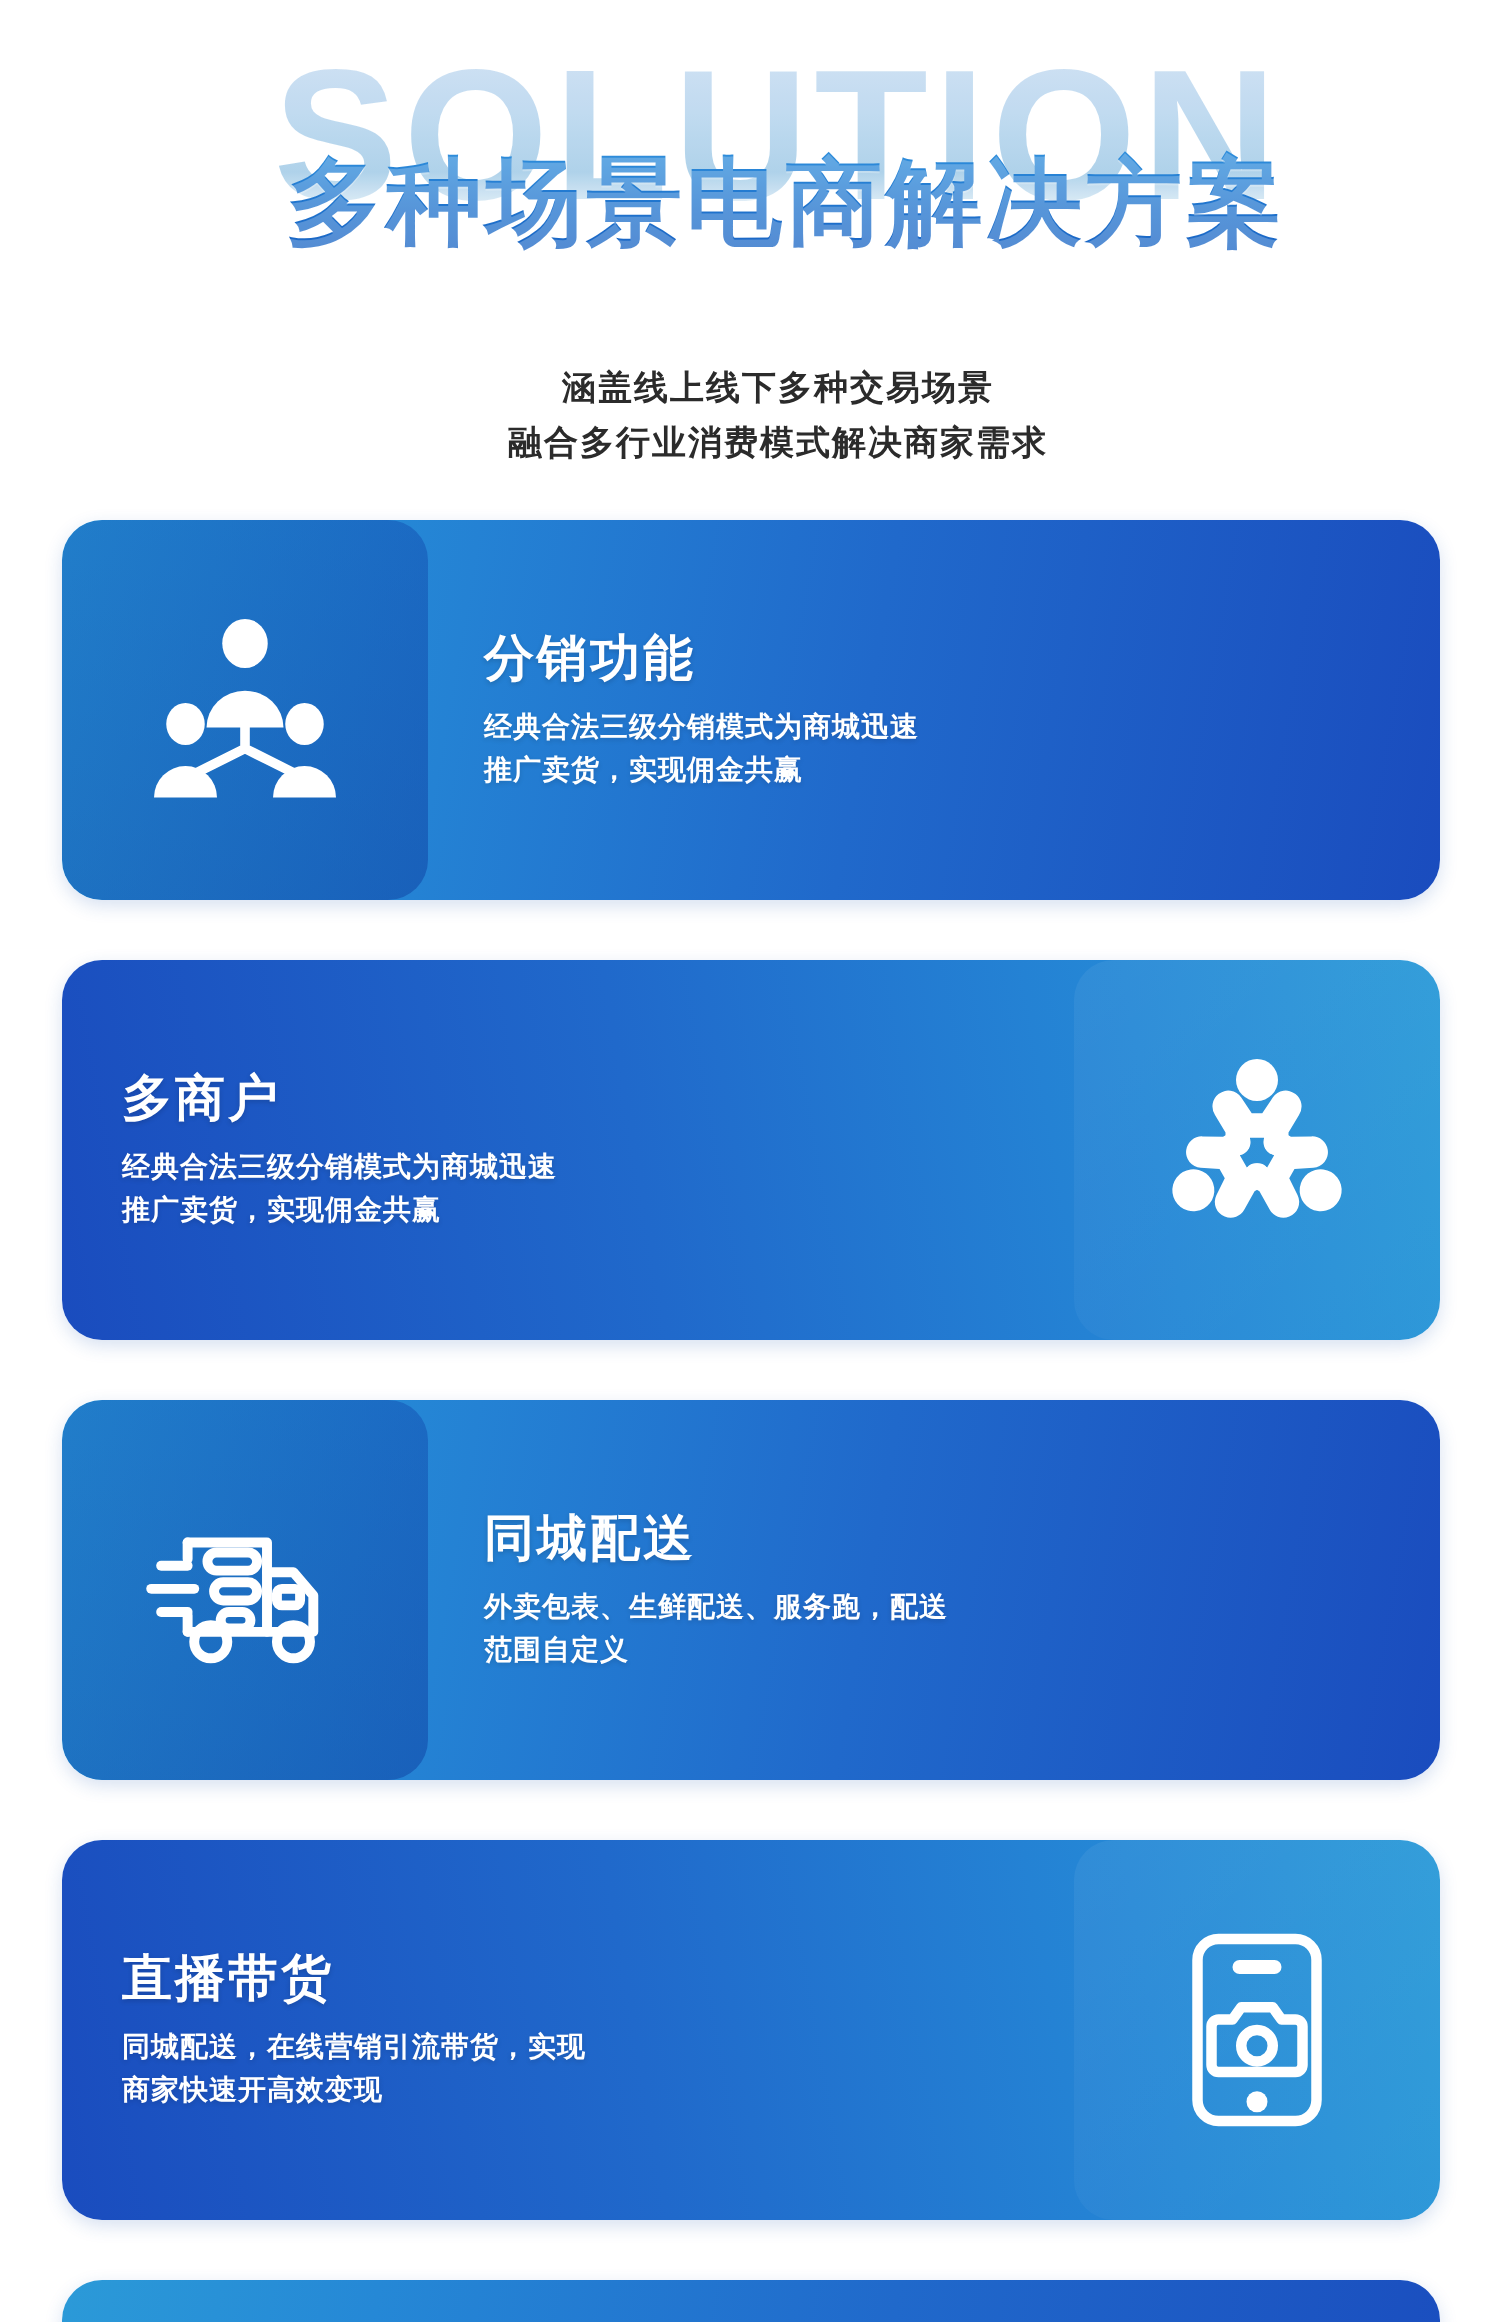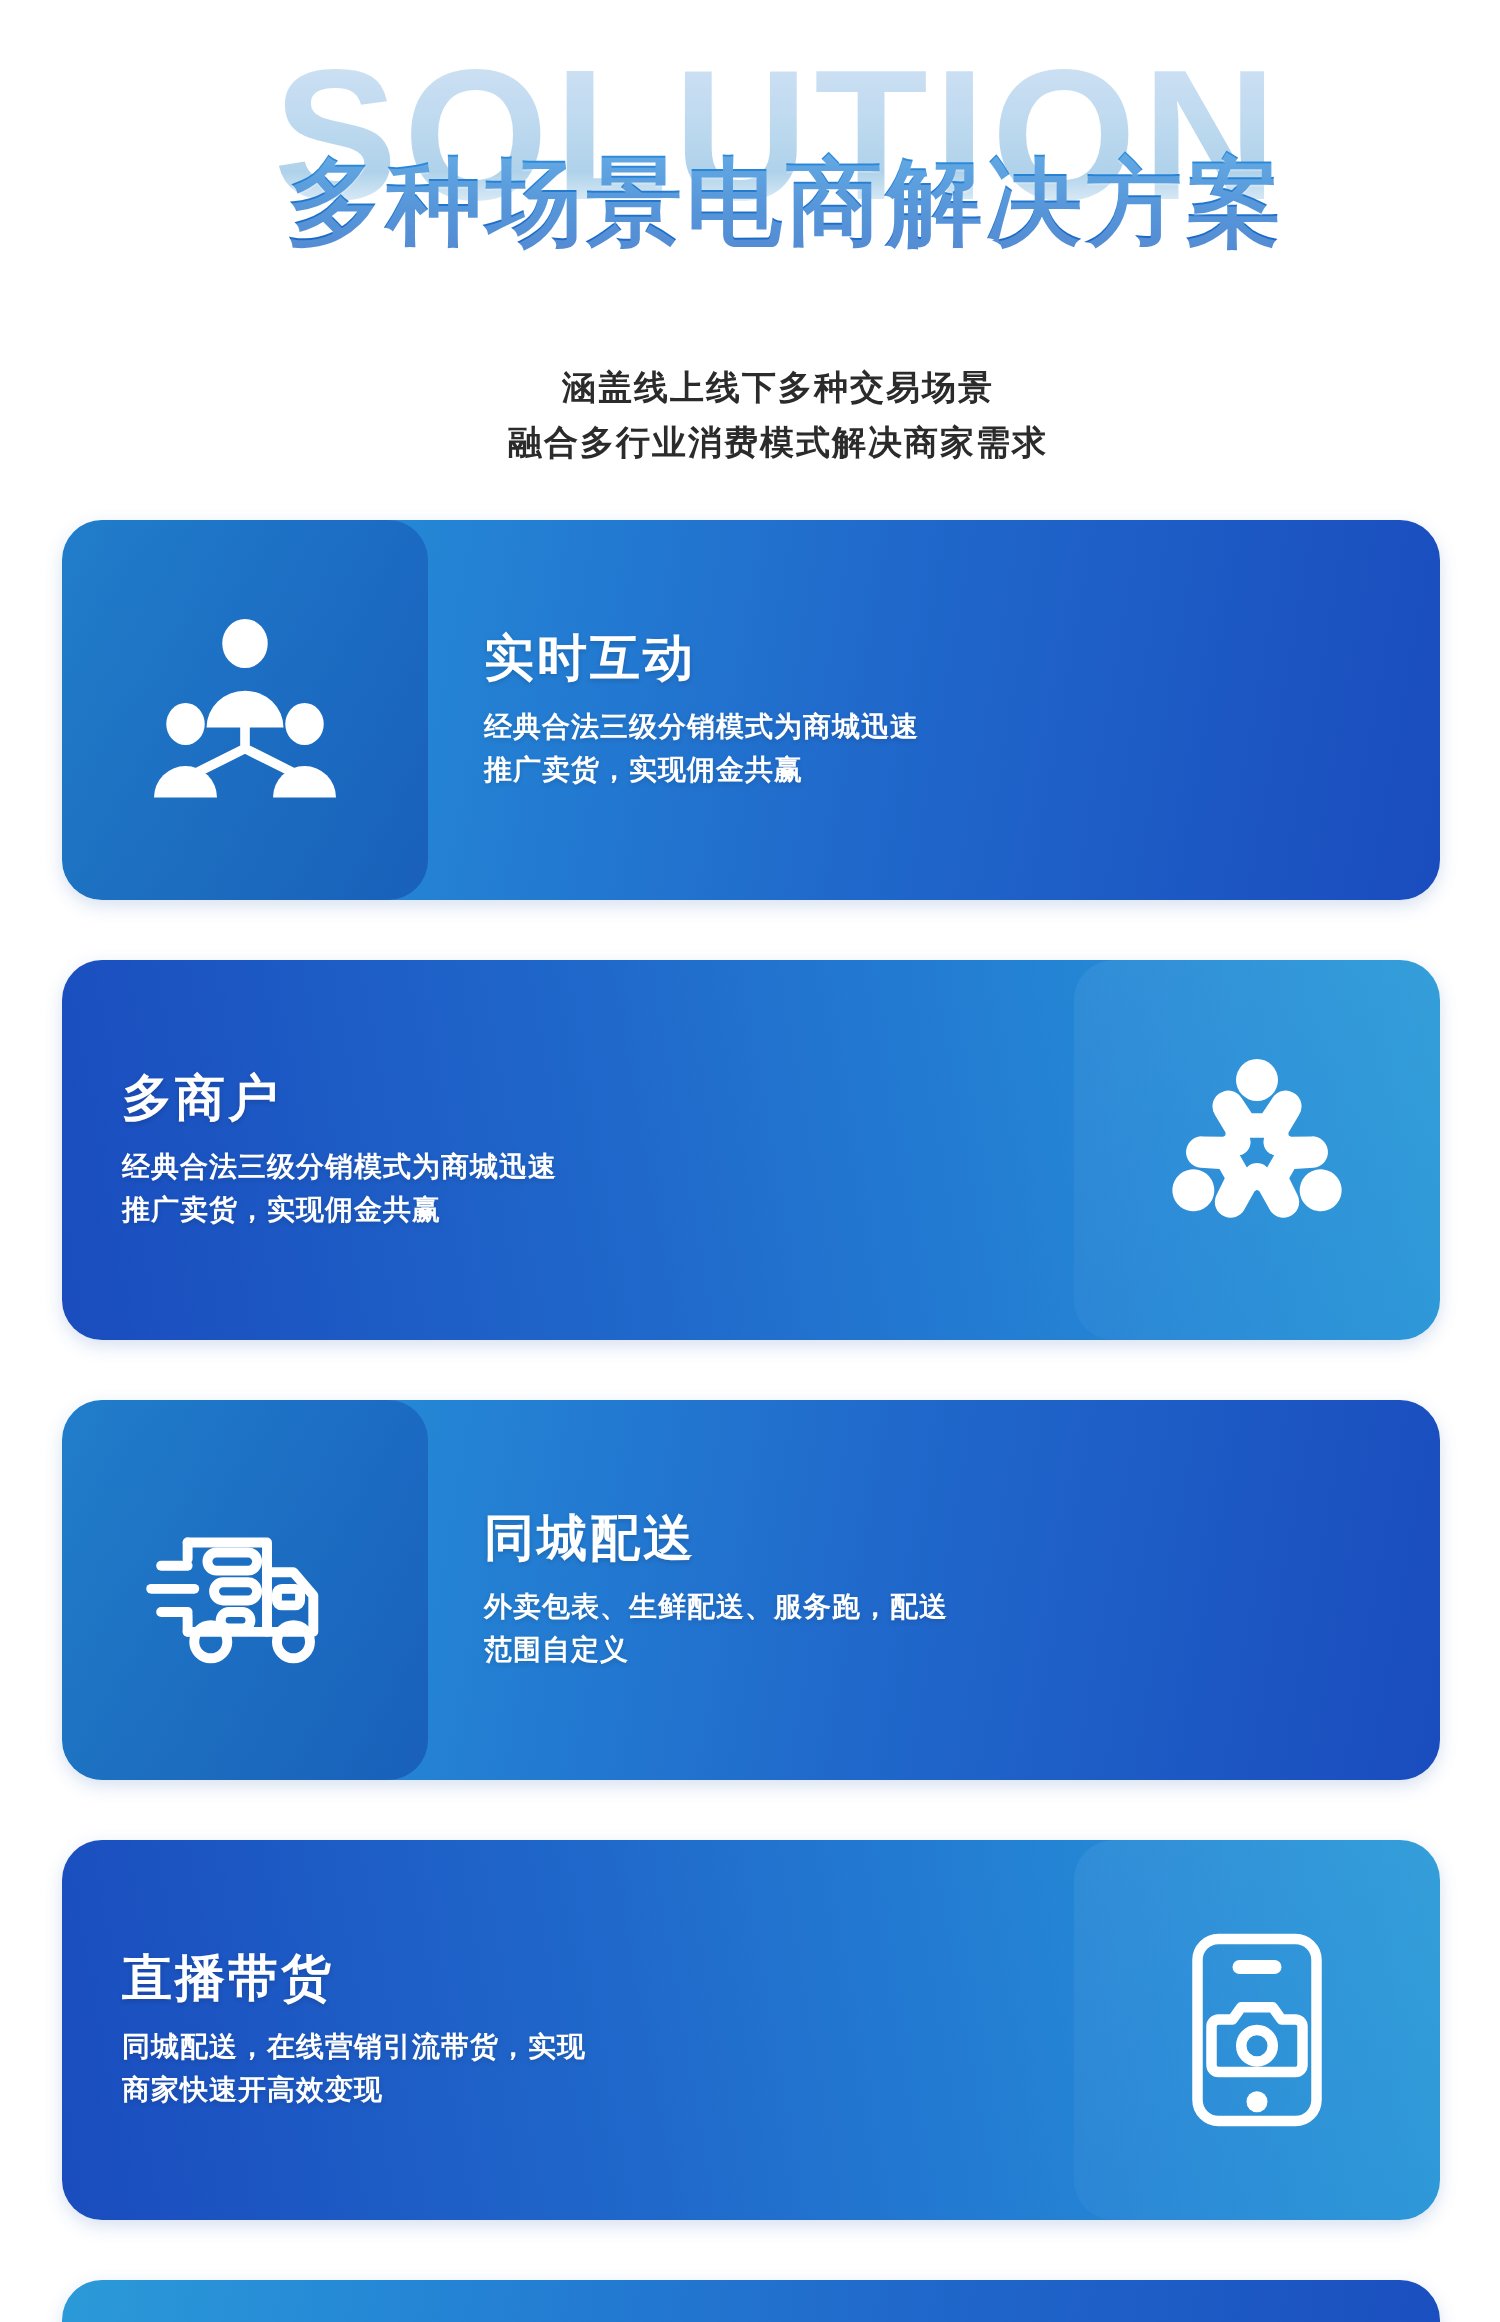--- a/index.html
+++ b/index.html
@@ -188,21 +188,21 @@
 
           <ellipse cx="26" cy="68" rx="11" ry="12" fill="#ffffff"></ellipse>
           <path d="M8 110 a18 18 0 0 1 36 0 z" fill="#ffffff"></path>
 
           <ellipse cx="94" cy="68" rx="11" ry="12" fill="#ffffff"></ellipse>
           <path d="M76 110 a18 18 0 0 1 36 0 z" fill="#ffffff"></path>
         </svg>
       </div>
     </div>
     <div class="card-text">
-      <div class="card-title">实时互动</div>
+      <div class="card-title">分销功能</div>
       <div class="card-desc">
         <div>经典合法三级分销模式为商城迅速</div>
         <div>推广卖货，实现佣金共赢</div>
       </div>
     </div>
   </div>
 
   <div class="card dir-rtl">
     <div class="icon-panel">
       <div class="icon-tile">

